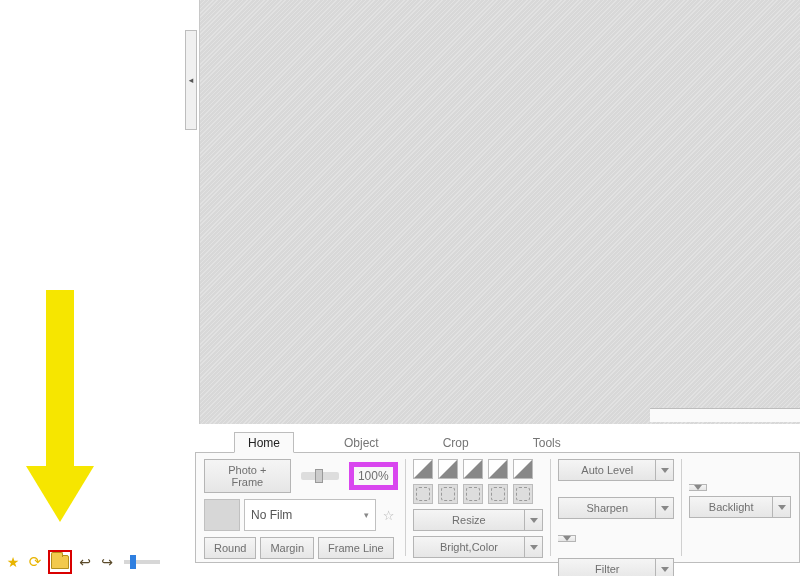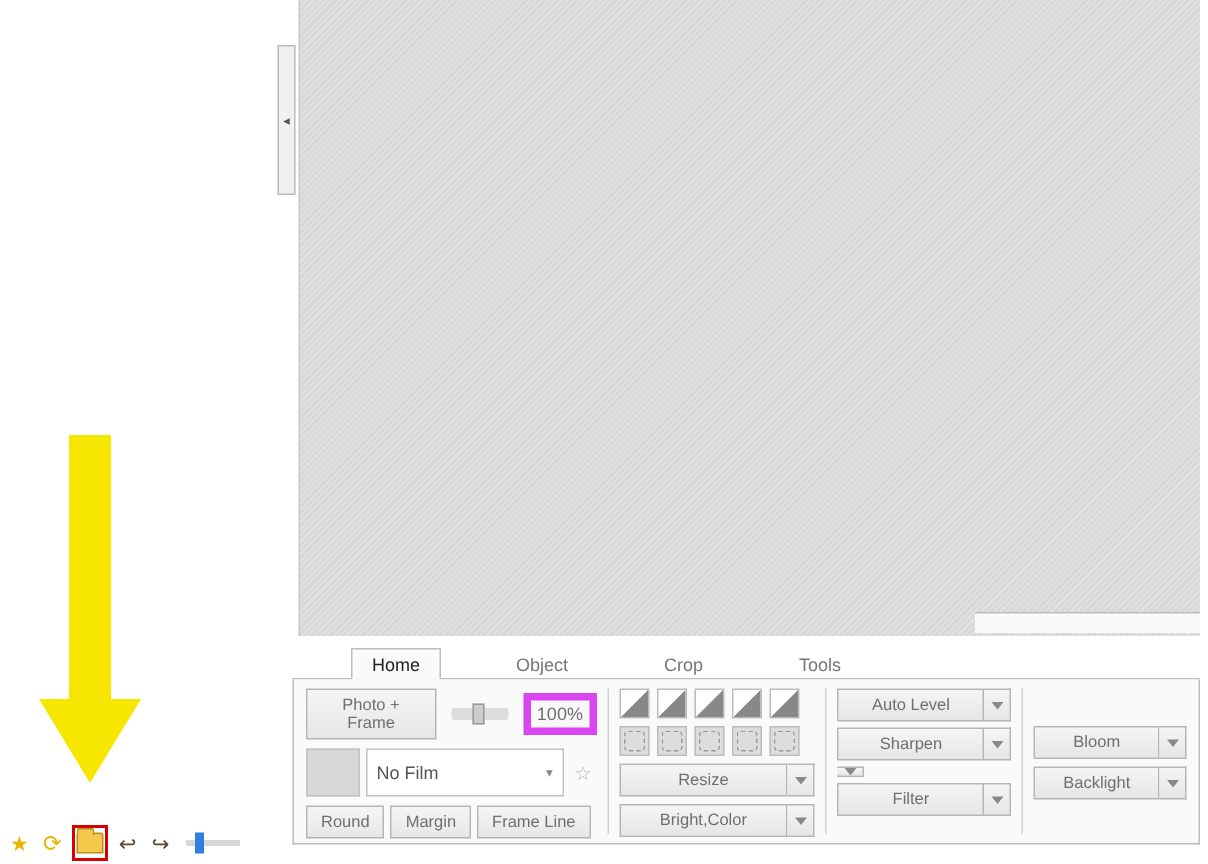--- a/index.html
+++ b/index.html
@@ -70,21 +70,21 @@
 .icon-row { display:flex; gap:5px; }
 .ico { width:20px; height:20px; border:1px solid #bcbcbc; background:linear-gradient(135deg,#fff 49%,#888 51%); cursor:pointer; }
 .ico.out { background:#ddd; position:relative; }
 .ico.out::after{content:"";position:absolute;inset:2px;border:1px dashed #999;border-radius:3px;}
 .dropbtn { display:flex; align-items:stretch; }
 .dropbtn .btn { flex:1; text-align:center; }
 .dropbtn .dd { width:18px; border:1px solid #b5b5b5; border-left:none; background:linear-gradient(#f5f5f5,#e6e6e6); display:flex; align-items:center; justify-content:center; cursor:pointer; }
 .dd .tri { width:0;height:0;border-left:4px solid transparent;border-right:4px solid transparent;border-top:5px solid #888; }
 
 
-.gcol { width:120px; display:flex; flex-direction:column; gap:4px; justify-content:flex-start; }
+.gcol { width:120px; display:flex; flex-direction:column; gap:16px; justify-content:flex-start; }
 .gcol-r { width:105px; display:flex; flex-direction:column; gap:5px; padding-top:25px; }
 
 
 .bottom-bar {
   position:absolute; left:0; bottom:0; height:28px; width:182px;
   display:flex; align-items:center; gap:4px; padding:0 4px;
 }
 .bb-ico { width:18px; height:18px; display:flex; align-items:center; justify-content:center; cursor:pointer; font-size:14px; color:#777; }
 .bb-ico.star{ color:#e8b400; }
 .bb-ico.rotate{ color:#e8b400; font-size:15px; }
@@ -205,21 +205,20 @@
           <div class="dd">
             <div class="tri"></div>
           </div>
         </div>
     </div>
 
     <div class="vdiv"></div>
 
     <div class="gcol-r">
       <div class="dropbtn">
-          <button class="btn" style="width:100%">Bloom</button>
           <div class="dd">
             <div class="tri"></div>
           </div>
         </div>
       <div class="dropbtn">
           <button class="btn" style="width:100%">Backlight</button>
           <div class="dd">
             <div class="tri"></div>
           </div>
         </div>

